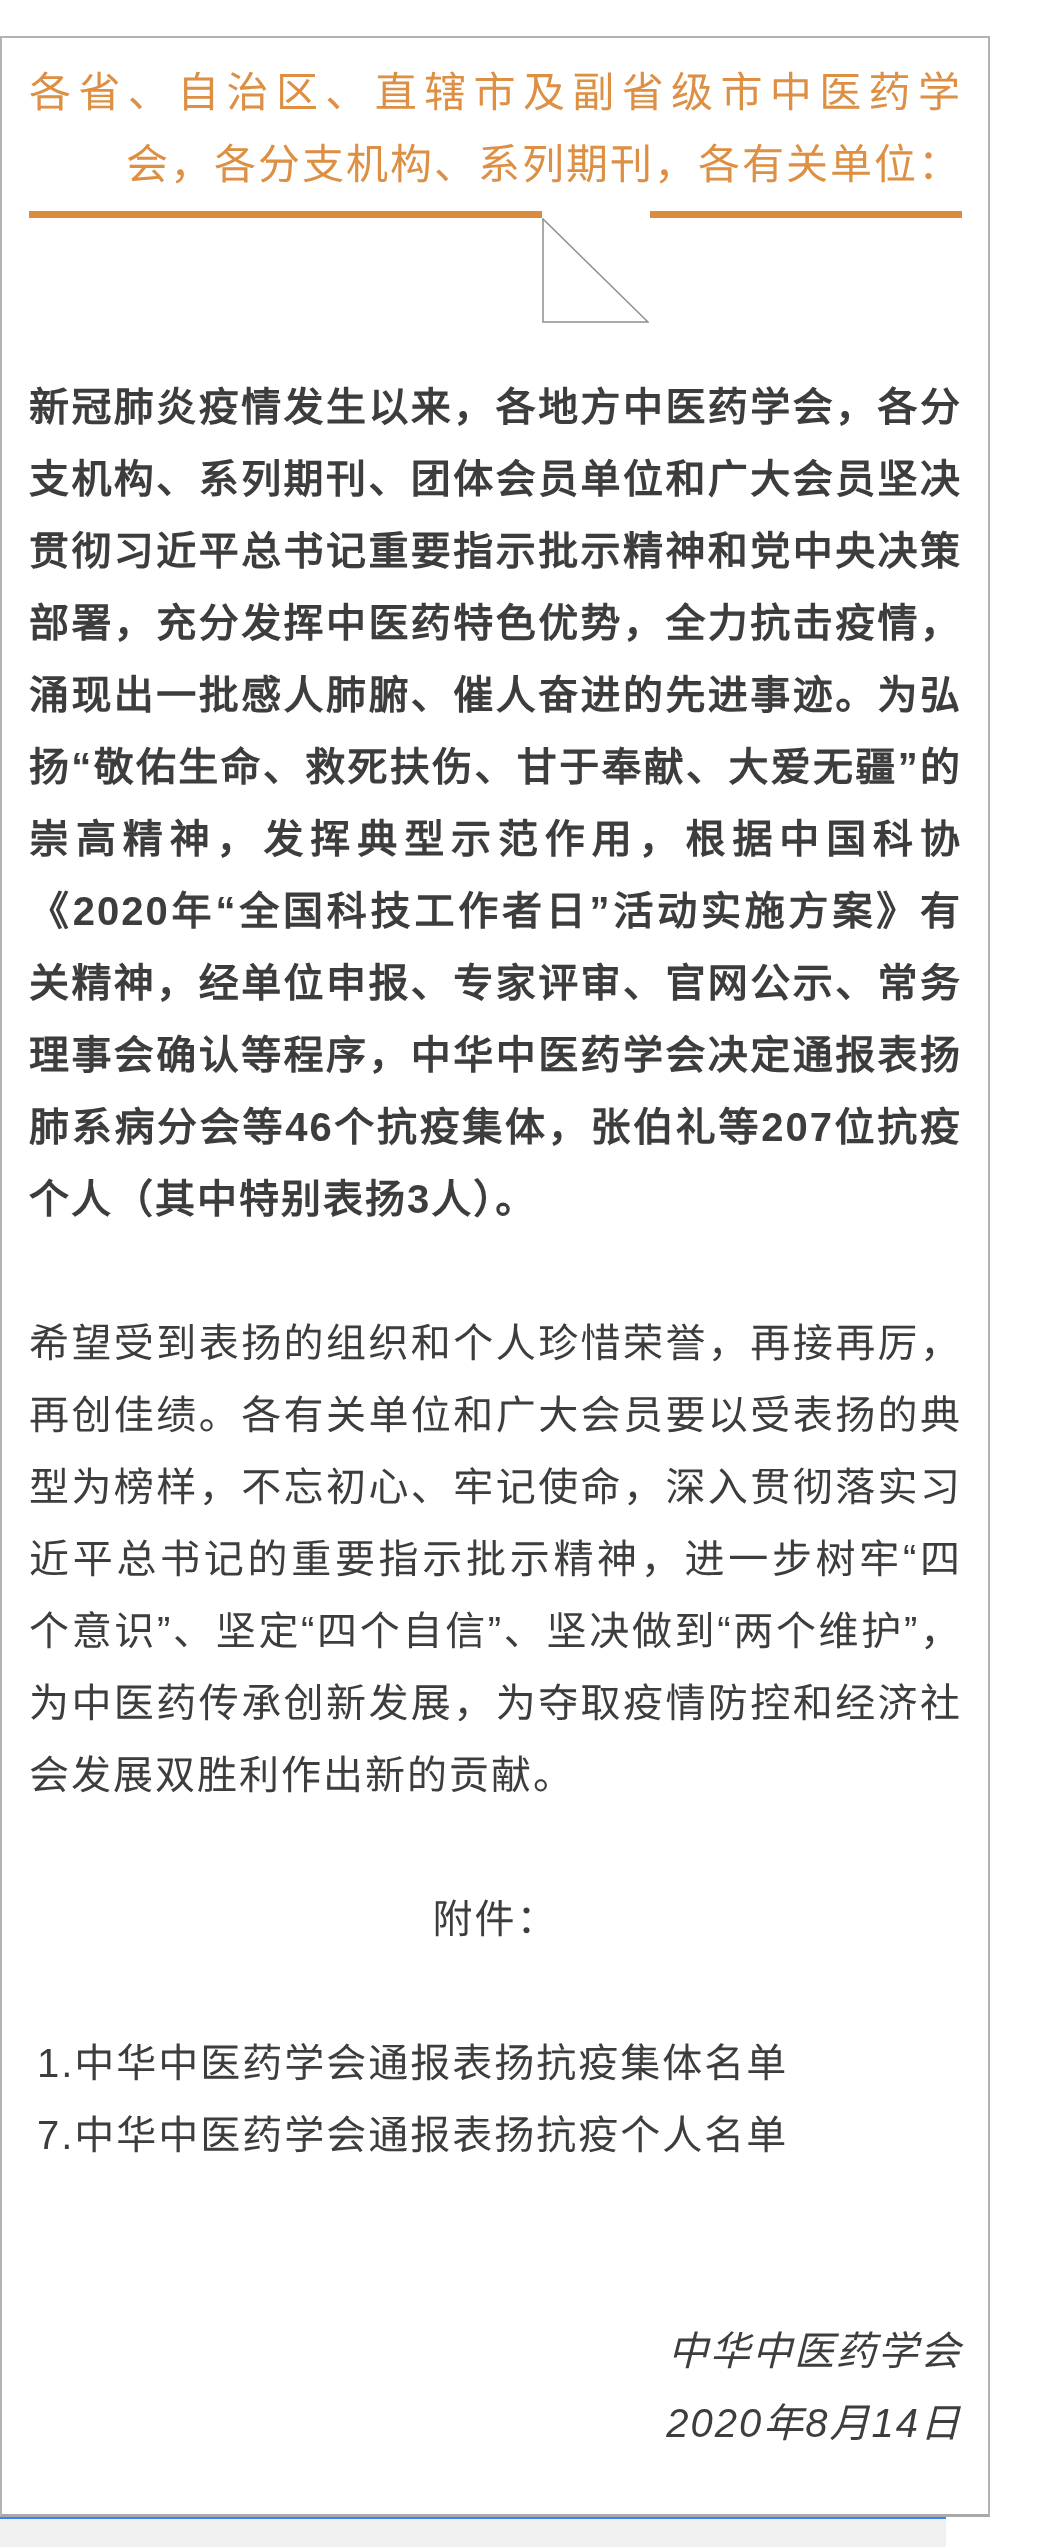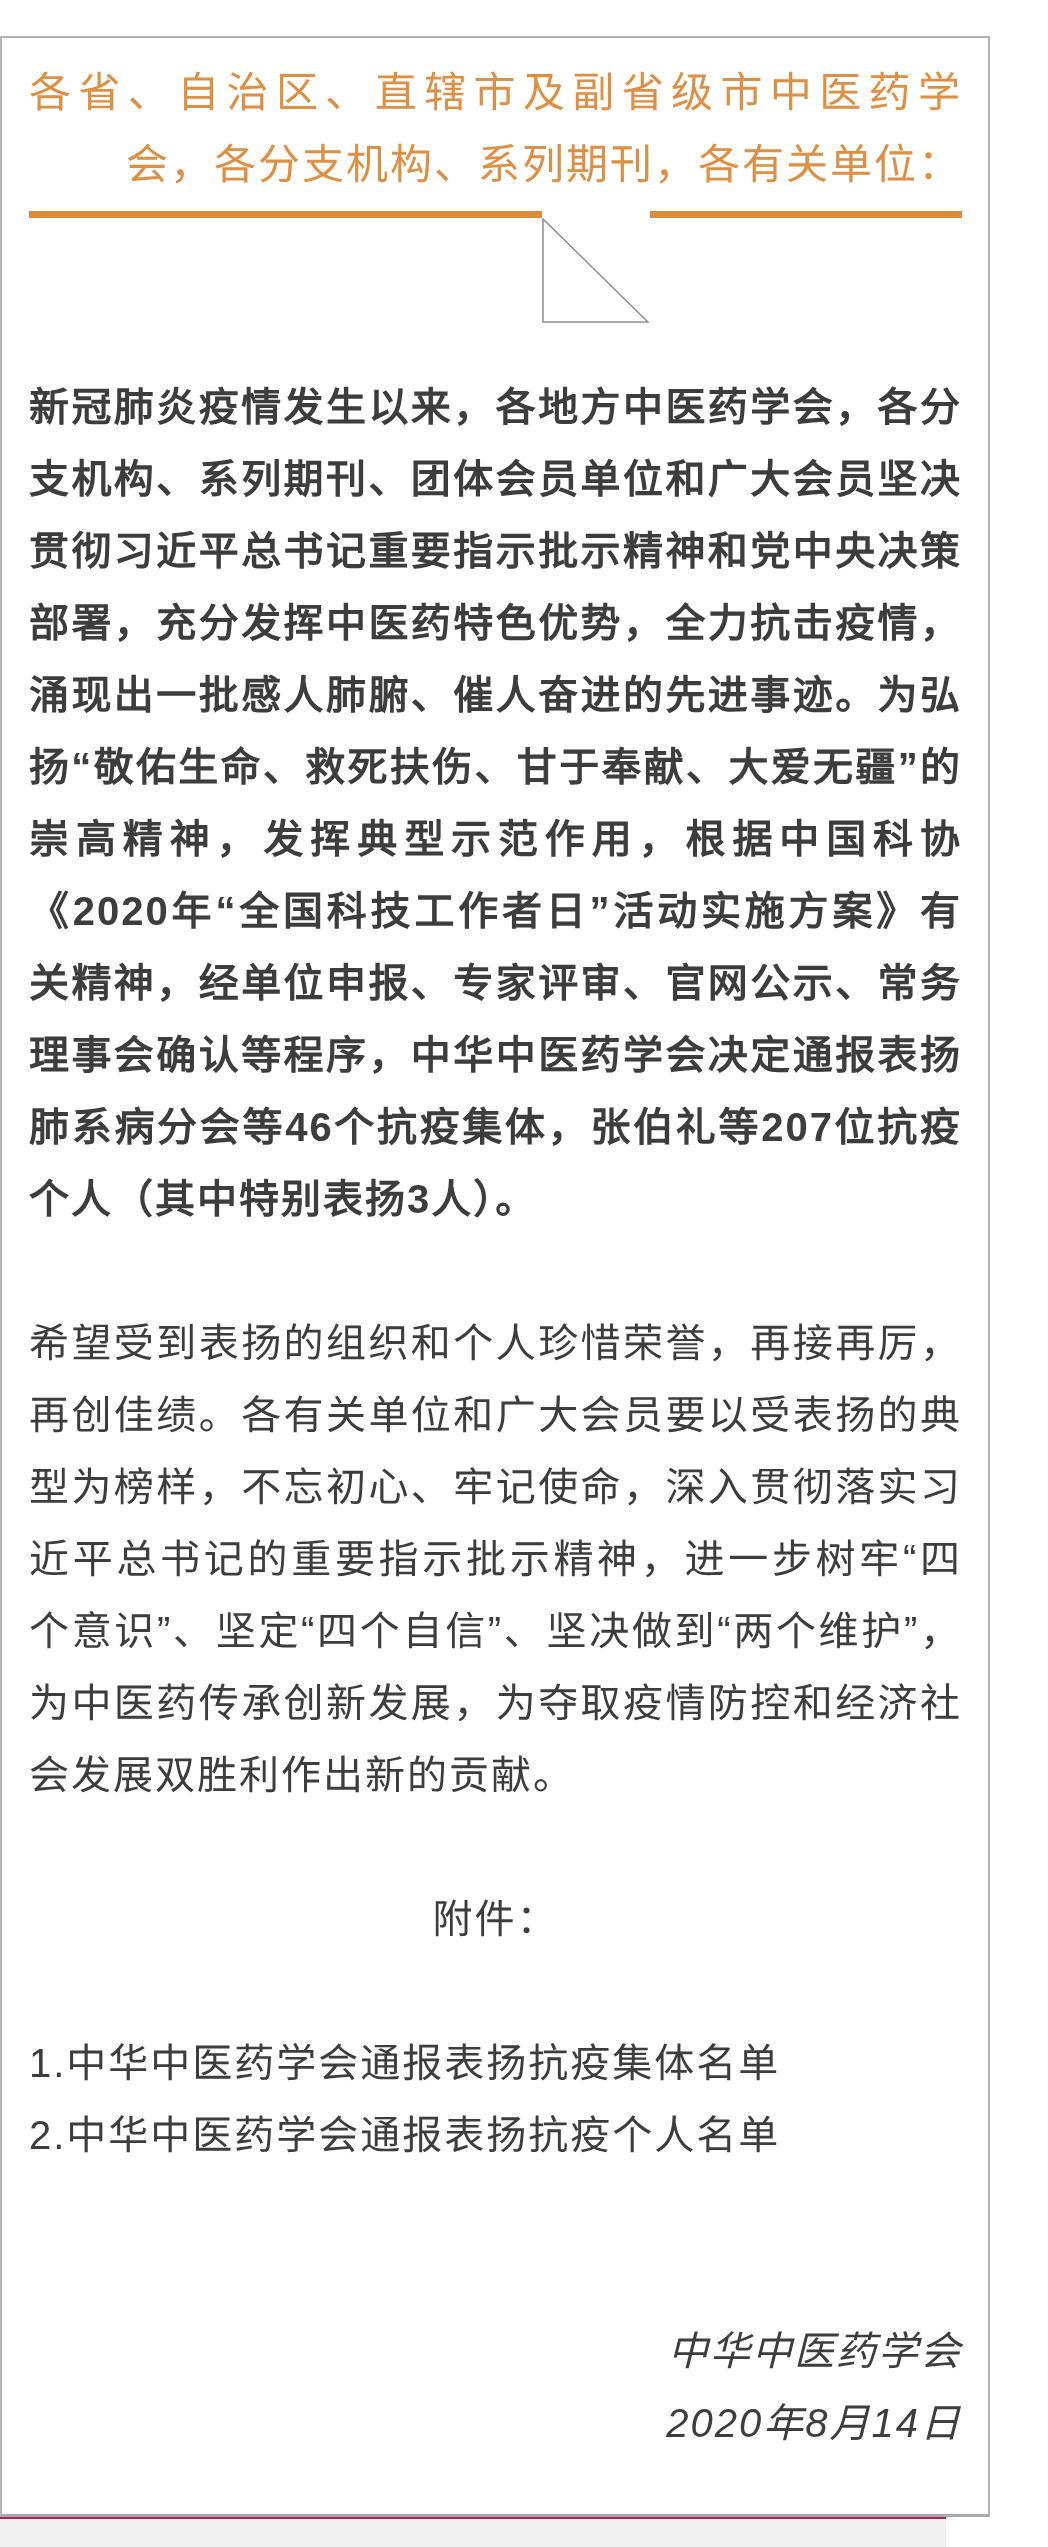--- a/index.html
+++ b/index.html
@@ -6,21 +6,21 @@
     margin: 0;
     padding: 0;
     background: #ffffff;
   }
   body {
     width: 1048px;
     font-family: "Liberation Sans", sans-serif;
   }
   .page {
     width: 946px;
-    background: #be185d;
+    background: #3b82f6;
   }
   .card {
     box-sizing: border-box;
     width: 990px;
     margin: 36px auto 0 auto;
     background: #ffffff;
     border: 2px solid var(--card-border, #b3b3b3);
     border-bottom-width: 3px;
     border-bottom-color: #a9a9a9;
     padding: 19px 26px 55px 27px;
@@ -79,20 +79,21 @@
   }
   .first-para { margin-top: 153px; font-weight: bold; }
   .attachments-label { text-align: center; }
   .attachment-list { margin-top: 72px; }
   .attachment-item {
     font-size: 40px;
     line-height: 72px;
     letter-spacing: 2px;
     color: var(--text, #3d3d3d);
     text-align: left;
+    margin-left: 8px;
   }
   .signature {
     margin-top: 144px;
     text-align: right;
     font-style: italic;
   }
   .signature-name, .signature-date {
     font-size: 40px;
     line-height: 72px;
     letter-spacing: 2px;
@@ -126,21 +127,21 @@
 
     <section>
       <p class="para first-para">新冠肺炎疫情发生以来，各地方中医药学会，各分支机构、系列期刊、团体会员单位和广大会员坚决贯彻习近平总书记重要指示批示精神和党中央决策部署，充分发挥中医药特色优势，全力抗击疫情，涌现出一批感人肺腑、催人奋进的先进事迹。为弘扬“敬佑生命、救死扶伤、甘于奉献、大爱无疆”的崇高精神，发挥典型示范作用，根据中国科协《2020年“全国科技工作者日”活动实施方案》有关精神，经单位申报、专家评审、官网公示、常务理事会确认等程序，中华中医药学会决定通报表扬肺系病分会等46个抗疫集体，张伯礼等207位抗疫个人（其中特别表扬3人）。</p>
 
       <p class="para">希望受到表扬的组织和个人珍惜荣誉，再接再厉，再创佳绩。各有关单位和广大会员要以受表扬的典型为榜样，不忘初心、牢记使命，深入贯彻落实习近平总书记的重要指示批示精神，进一步树牢“四个意识”、坚定“四个自信”、坚决做到“两个维护”，为中医药传承创新发展，为夺取疫情防控和经济社会发展双胜利作出新的贡献。</p>
 
       <p class="para attachments-label">附件：</p>
 
       <div class="attachment-list">
         <div class="attachment-item">1.中华中医药学会通报表扬抗疫集体名单</div>
-        <div class="attachment-item">2.中华中医药学会通报表扬抗疫个人名单</div>
+        <div class="attachment-item">7.中华中医药学会通报表扬抗疫个人名单</div>
       </div>
 
       <div class="signature">
         <div class="signature-name">中华中医药学会</div>
         <div class="signature-date">2020年8月14日</div>
       </div>
     </section>
 
   </article>
 

